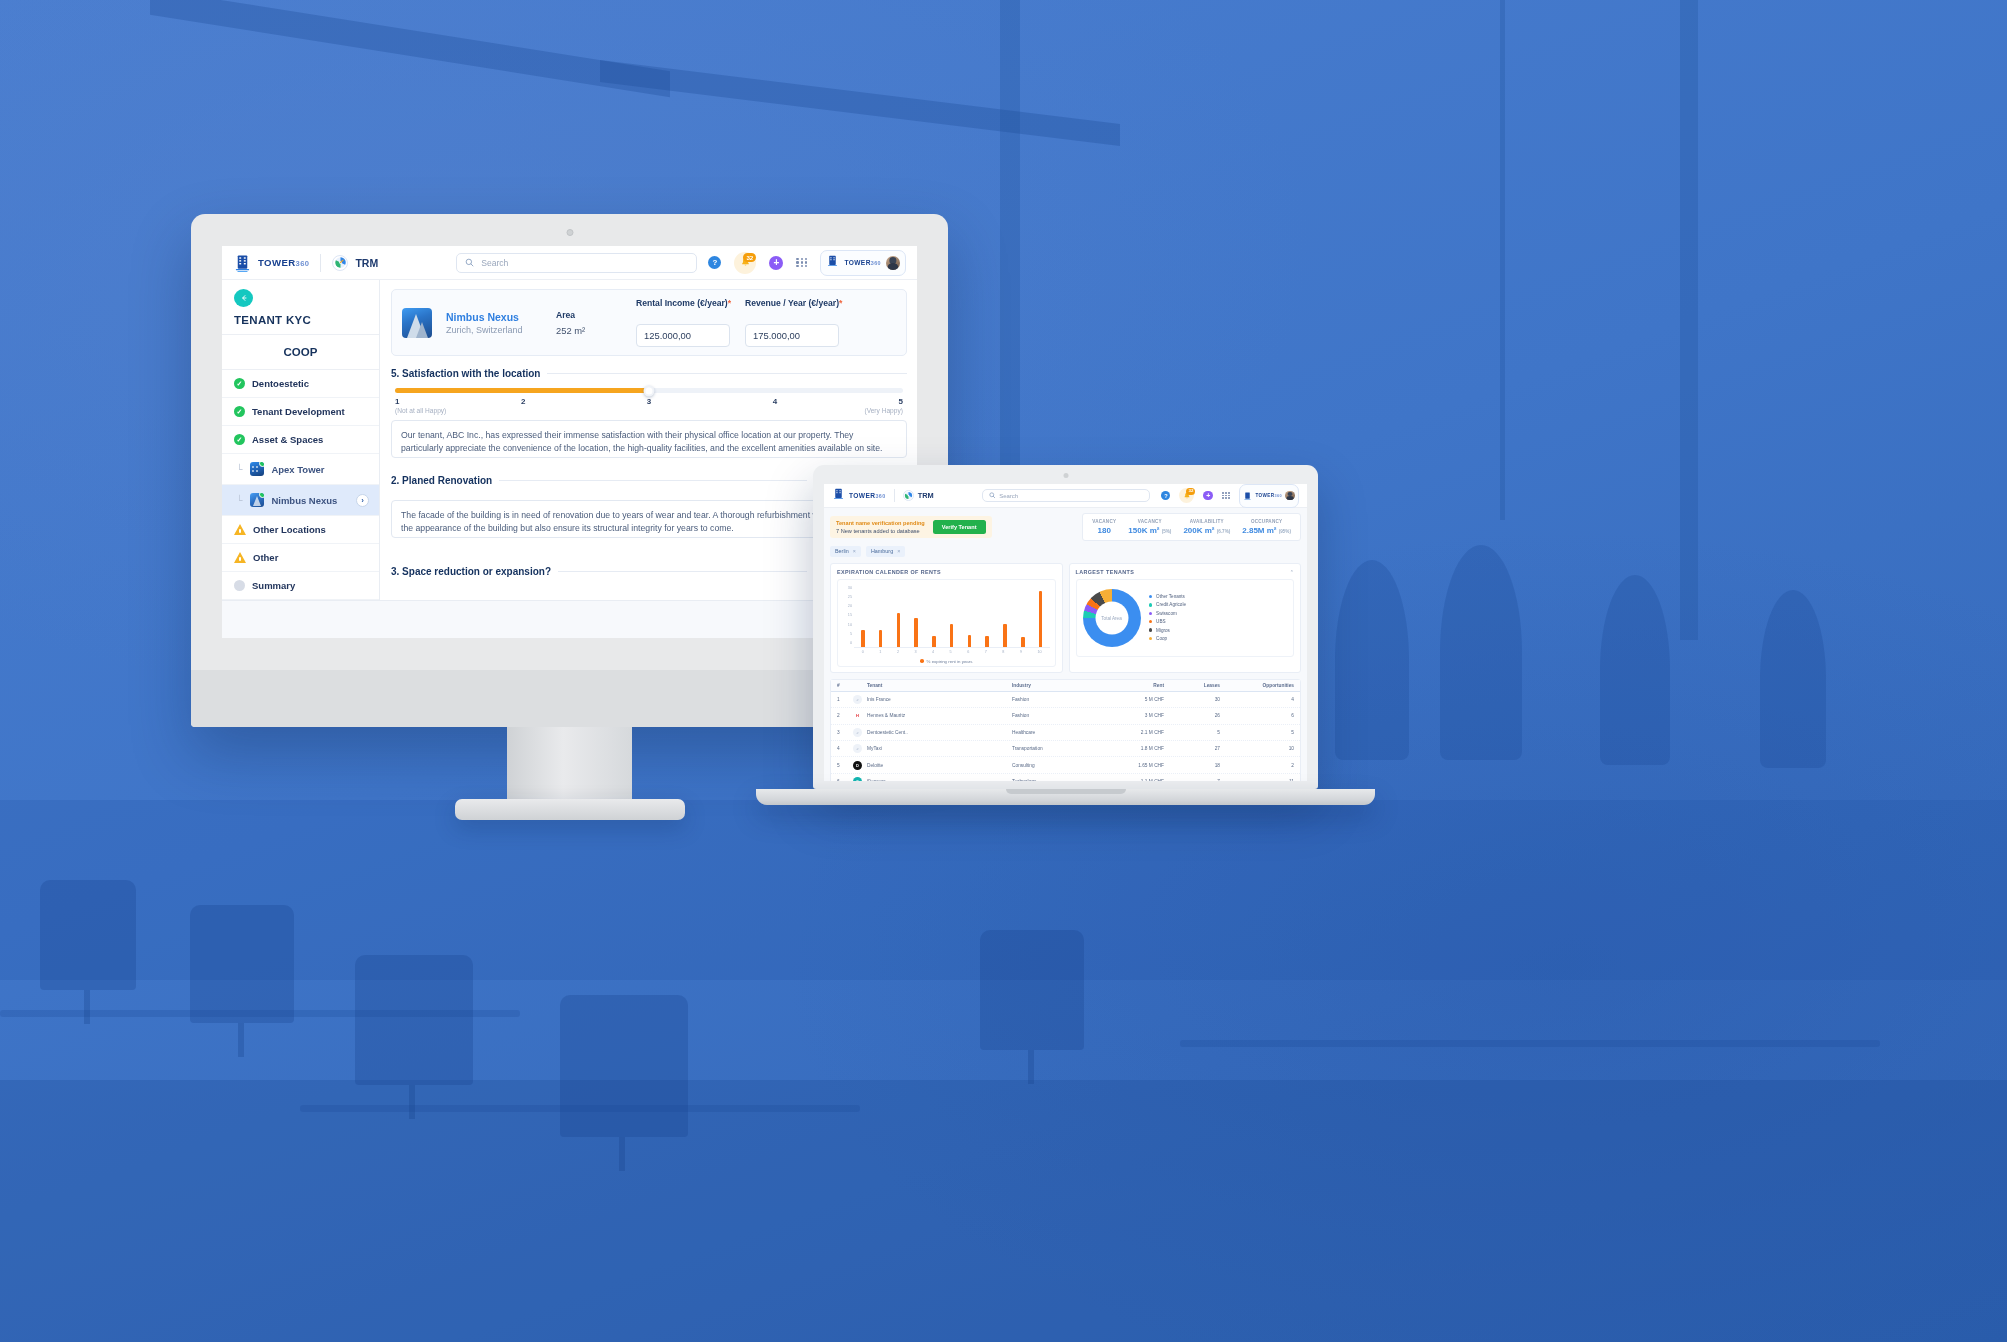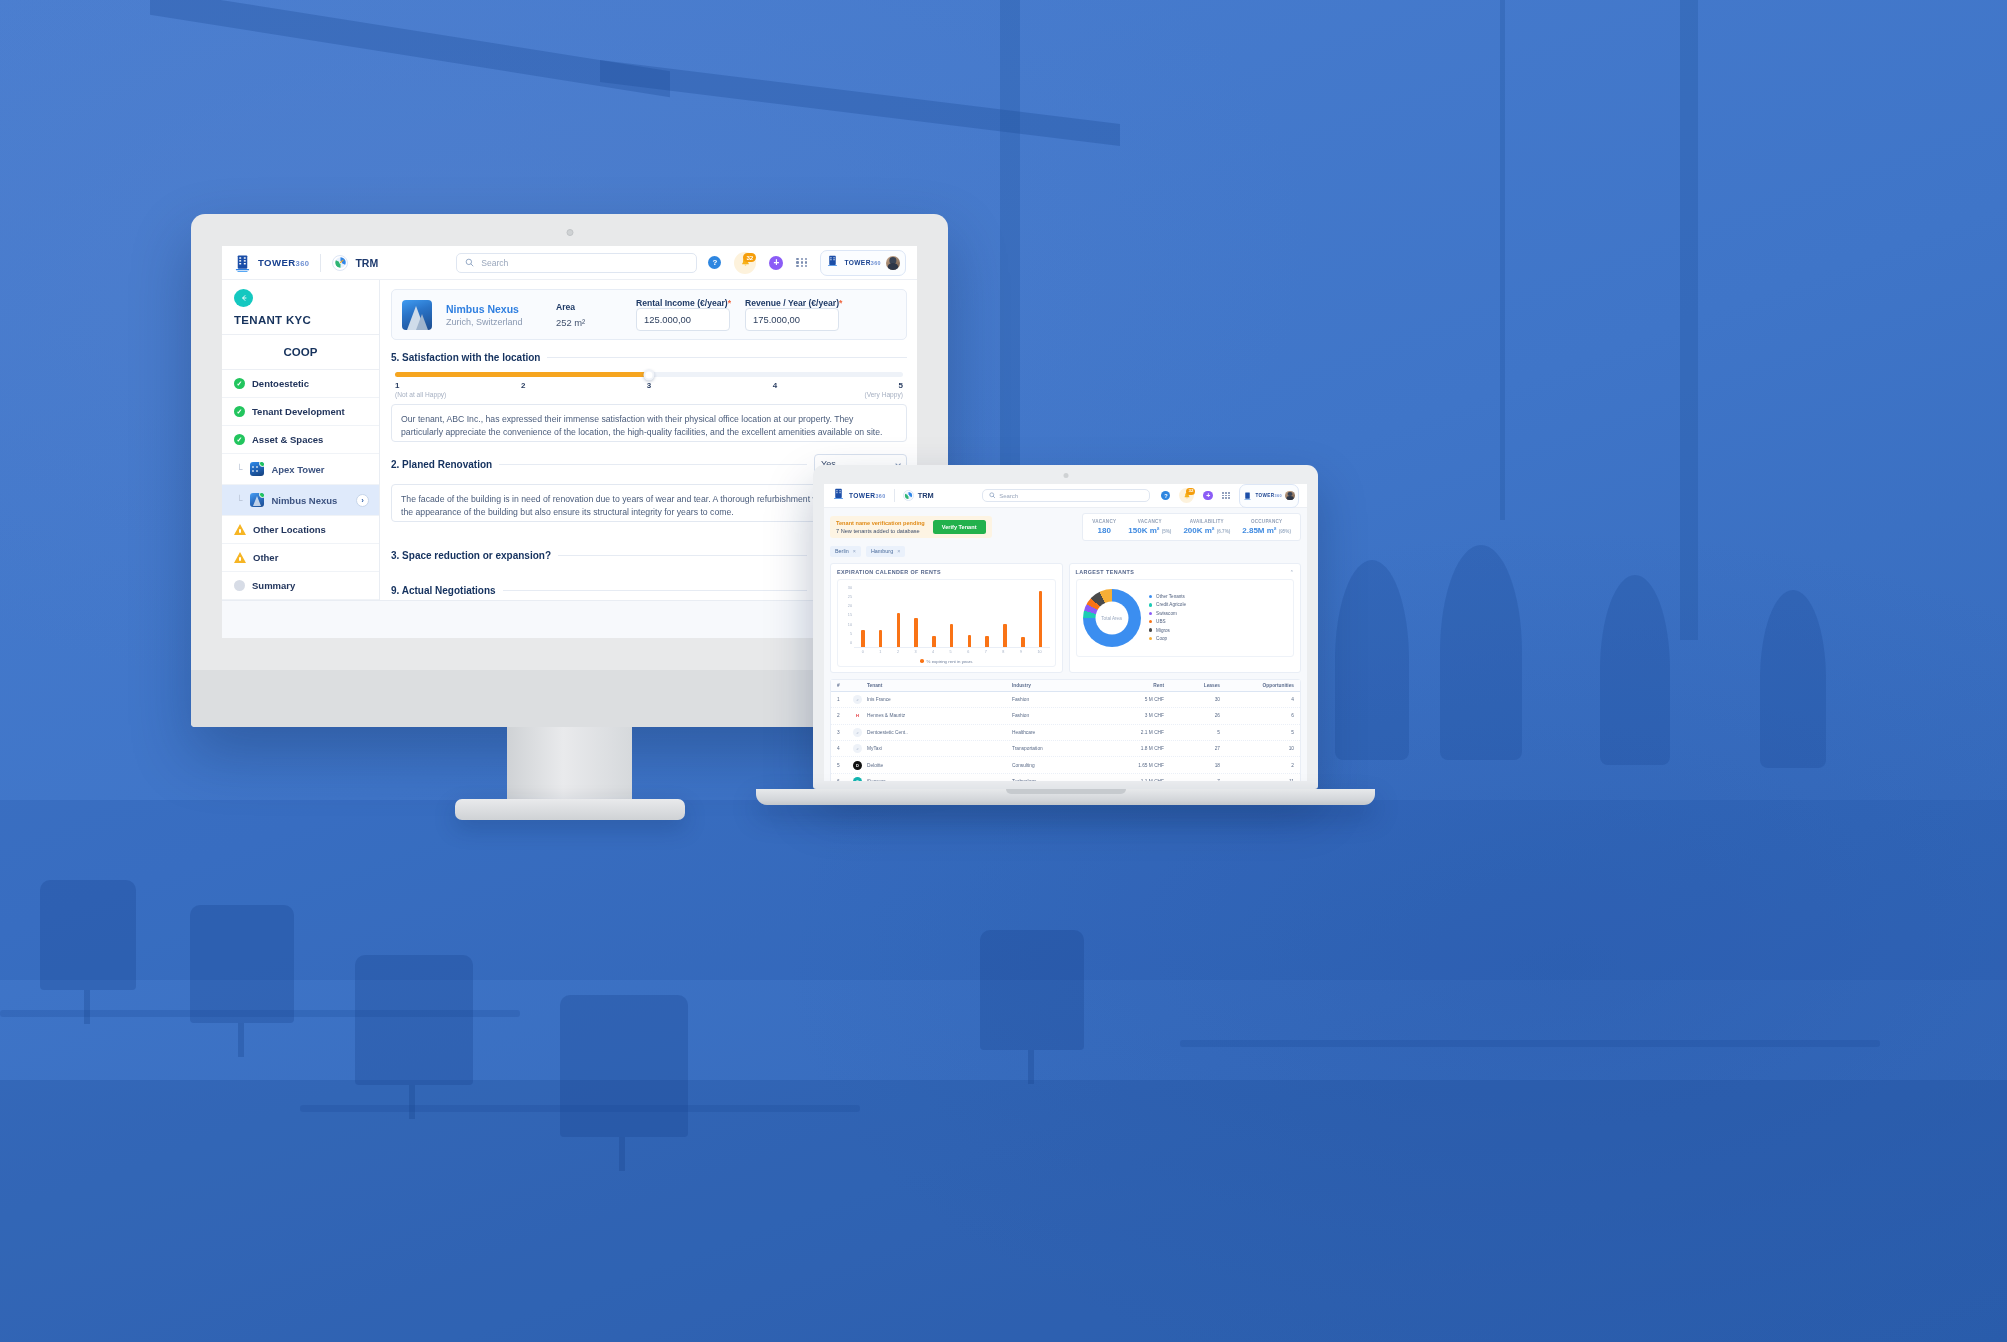--- a/index.html
+++ b/index.html
@@ -219,21 +219,21 @@
     position:absolute; left:48%; bottom:0; width:0;height:0;
     border-left:6px solid transparent; border-right:6px solid transparent;
     border-bottom:16px solid #9fb4cd;
   }
   .asset-name { color:#2f7fe0; font-size:10.5px; font-weight:700; }
   .asset-loc { color:#8b9ab2; font-size:9px; margin-top:2px; }
   .kv-label { font-size:8.6px; font-weight:700; color:#1f3a66; }
   .kv-value { font-size:9.4px; color:#43536f; margin-top:5px; }
   .req { color:#f0663f; }
   .field-input {
-    margin-top:0; background:#fff; border:1px solid #dbe3ee; border-radius:4px;
+    margin-top:16px; background:#fff; border:1px solid #dbe3ee; border-radius:4px;
     font-size:9.4px; color:#2d3f5e; padding: 5px 7px; width: 94px;
   }
 
   .q-head { display:flex; align-items:center; gap:7px; margin: 12px 0 0 0; }
   .q-head .t { font-size:10px; font-weight:700; color:#14315e; white-space:nowrap; }
   .q-head .rule { flex:1 1 auto; height:1px; background:#e6ebf3; }
   .q-head .sel {
     flex:0 0 auto; border:1px solid #d8e1ee; border-radius:4px; background:#fff;
     font-size:9px; color:#3a4d6e; padding:4px 6px; width:93px;
     display:flex; align-items:center; justify-content:space-between;

